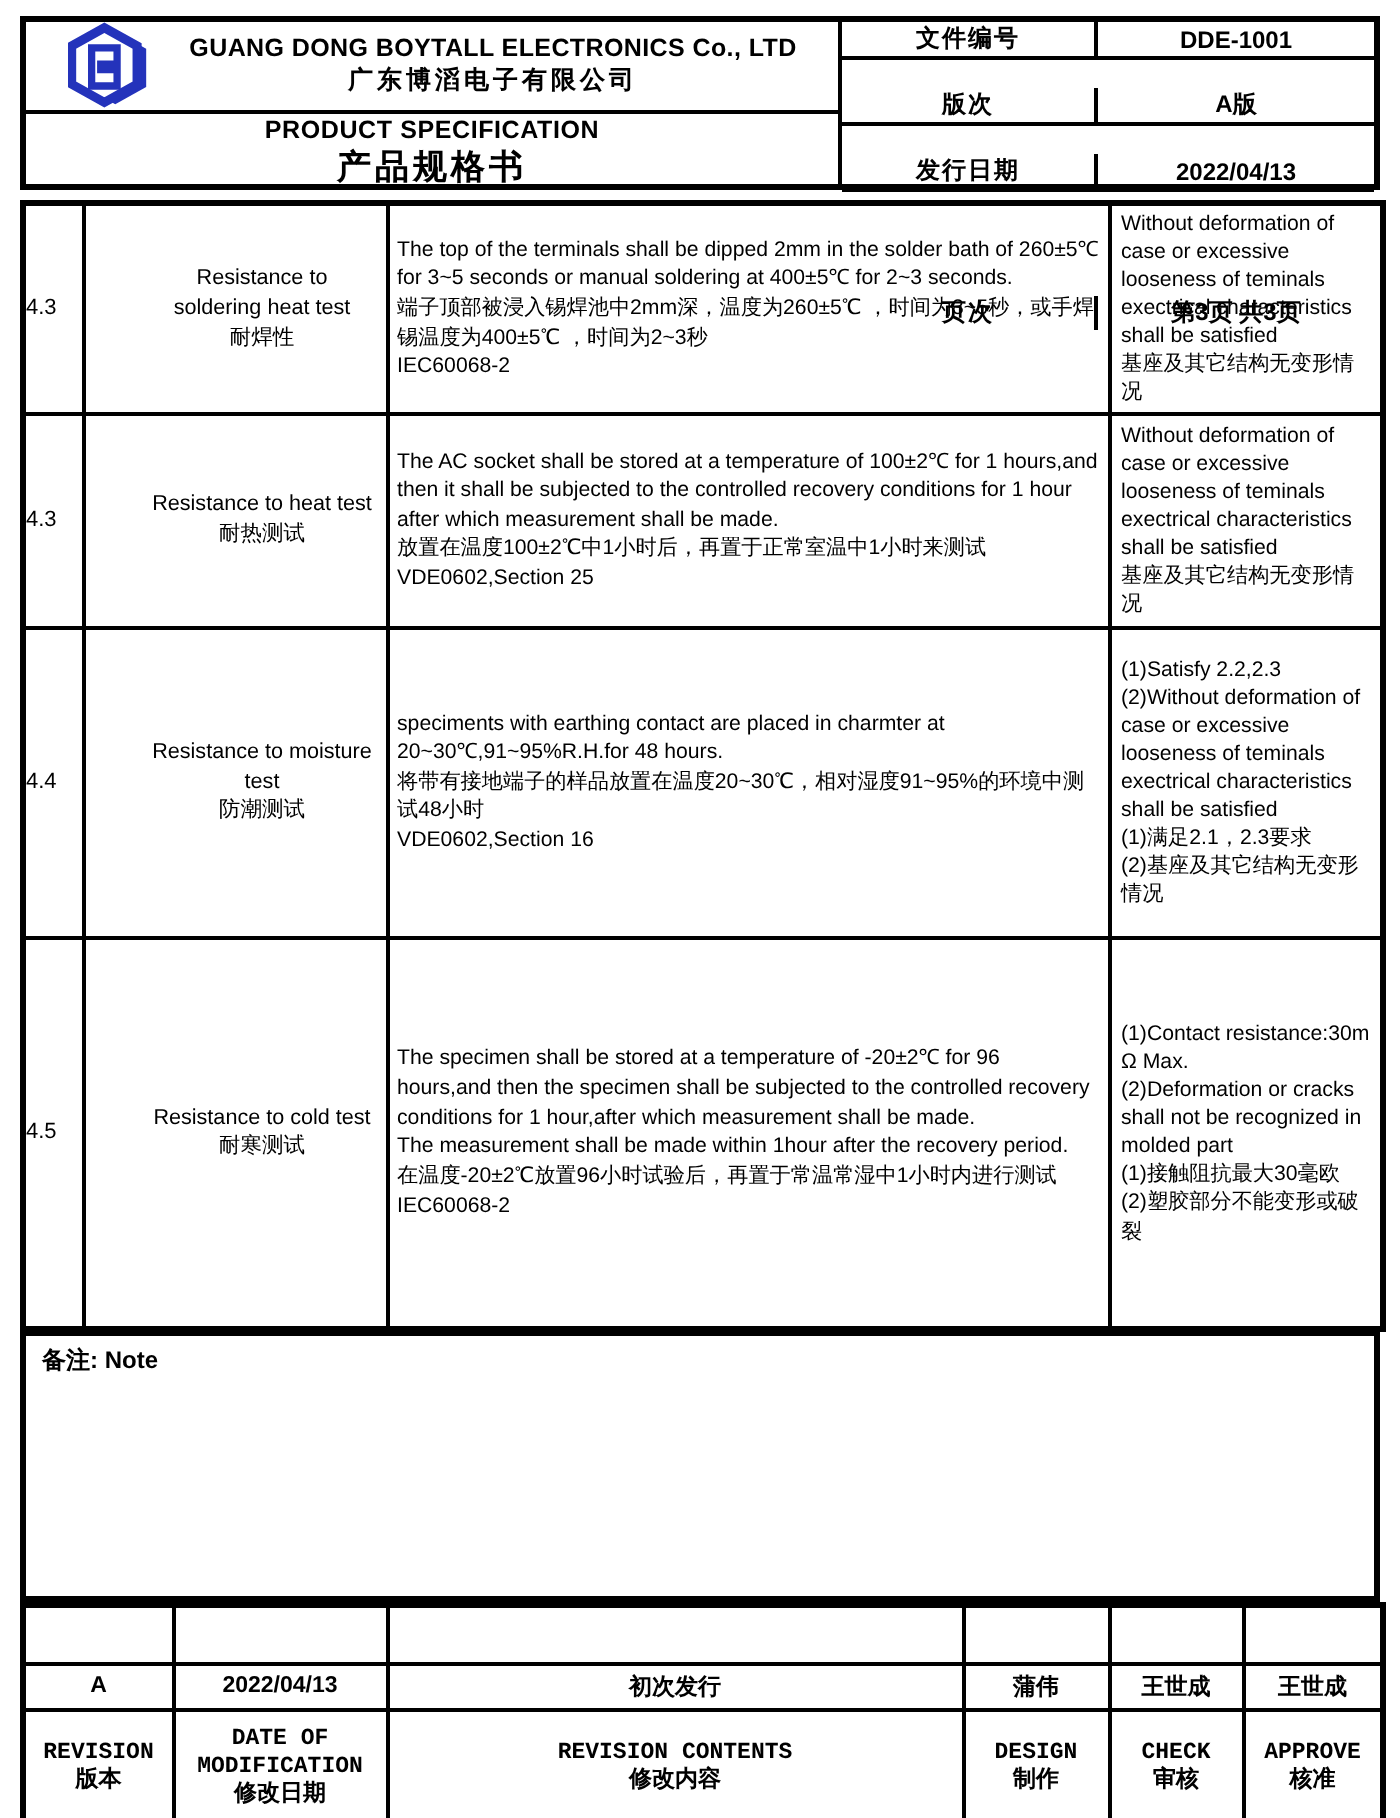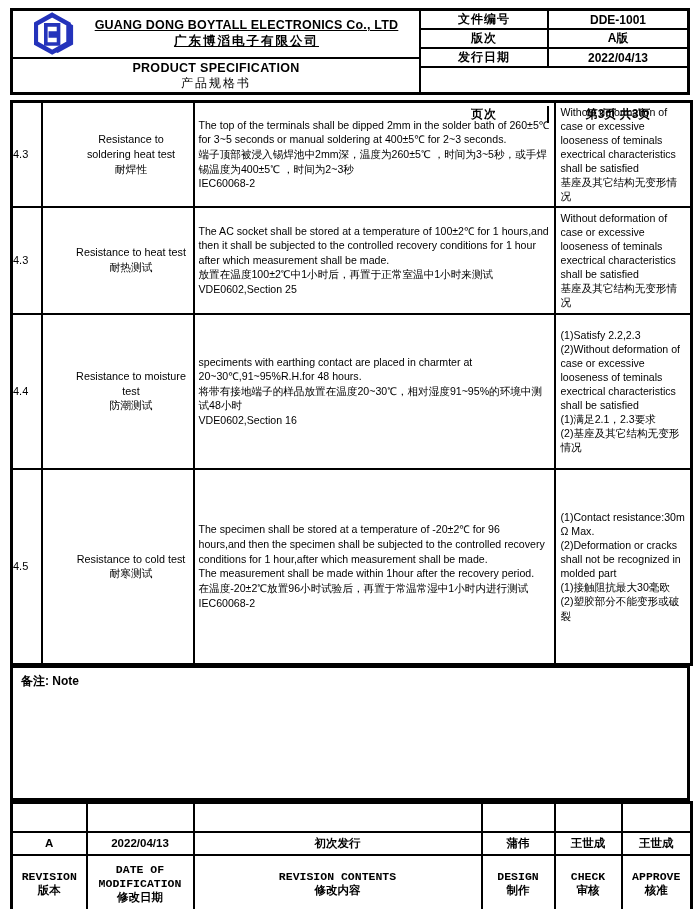--- a/index.html
+++ b/index.html
@@ -7,28 +7,28 @@
   .page {
     position:relative; width:700px; height:909px; background:#ffffff;
     font-family:"Liberation Sans", sans-serif; color:#000;
     margin:0 auto; overflow:hidden;
   }
   .doc { position:absolute; left:10px; top:8px; width:680px; }
 
   
   .header-box { display:flex; border:3px solid #000; height:87px; }
   .header-left { width:408px; border-right:2px solid #000; display:flex; flex-direction:column; }
-  .company-sec { height:48px; border-bottom:2px solid #000; display:flex; align-items:center; justify-content:center; gap:21px;text-decoration:underline; }
+  .company-sec { height:48px; border-bottom:2px solid #000; display:flex; align-items:center; justify-content:center; gap:21px; }
   .company-names { text-align:center; line-height:1.25; }
   .company-en { font-size:12.5px; font-weight:bold; letter-spacing:0.2px; }
   .company-cn { font-size:12.5px; font-weight:bold; letter-spacing:2px; }
   .title-sec { flex:1; display:flex; flex-direction:column; align-items:center; justify-content:flex-end; line-height:1.3; }
   .title-en { font-size:12.5px; font-weight:bold; letter-spacing:0.3px; }
-  .title-cn { font-size:12px; font-weight:normal; letter-spacing:2px; }
-  .header-right { flex:1; display:flex; flex-direction:column; }
+  .title-cn { font-size:17px; font-weight:bold; letter-spacing:2px; }
+  .header-right { flex:1; display:flex; flex-direction:column;gap:14px; }
   .hr-row { display:flex; flex:1; border-bottom:2px solid #000; }
   .hr-row:last-child { border-bottom:none;margin-top:38px; }
   .hr-label { width:128px; border-right:2px solid #000; display:flex; align-items:center; justify-content:center;
               font-size:12px; font-weight:bold; letter-spacing:1px; }
   .hr-value { flex:1; display:flex; align-items:center; justify-content:center; font-size:12px; font-weight:bold; }
 
   
   table.spec { width:680px; border-collapse:collapse; margin-top:5px; table-layout:fixed; }
   table.spec, table.spec td { border:2px solid #000; }
   table.spec { border-width:3px; }

